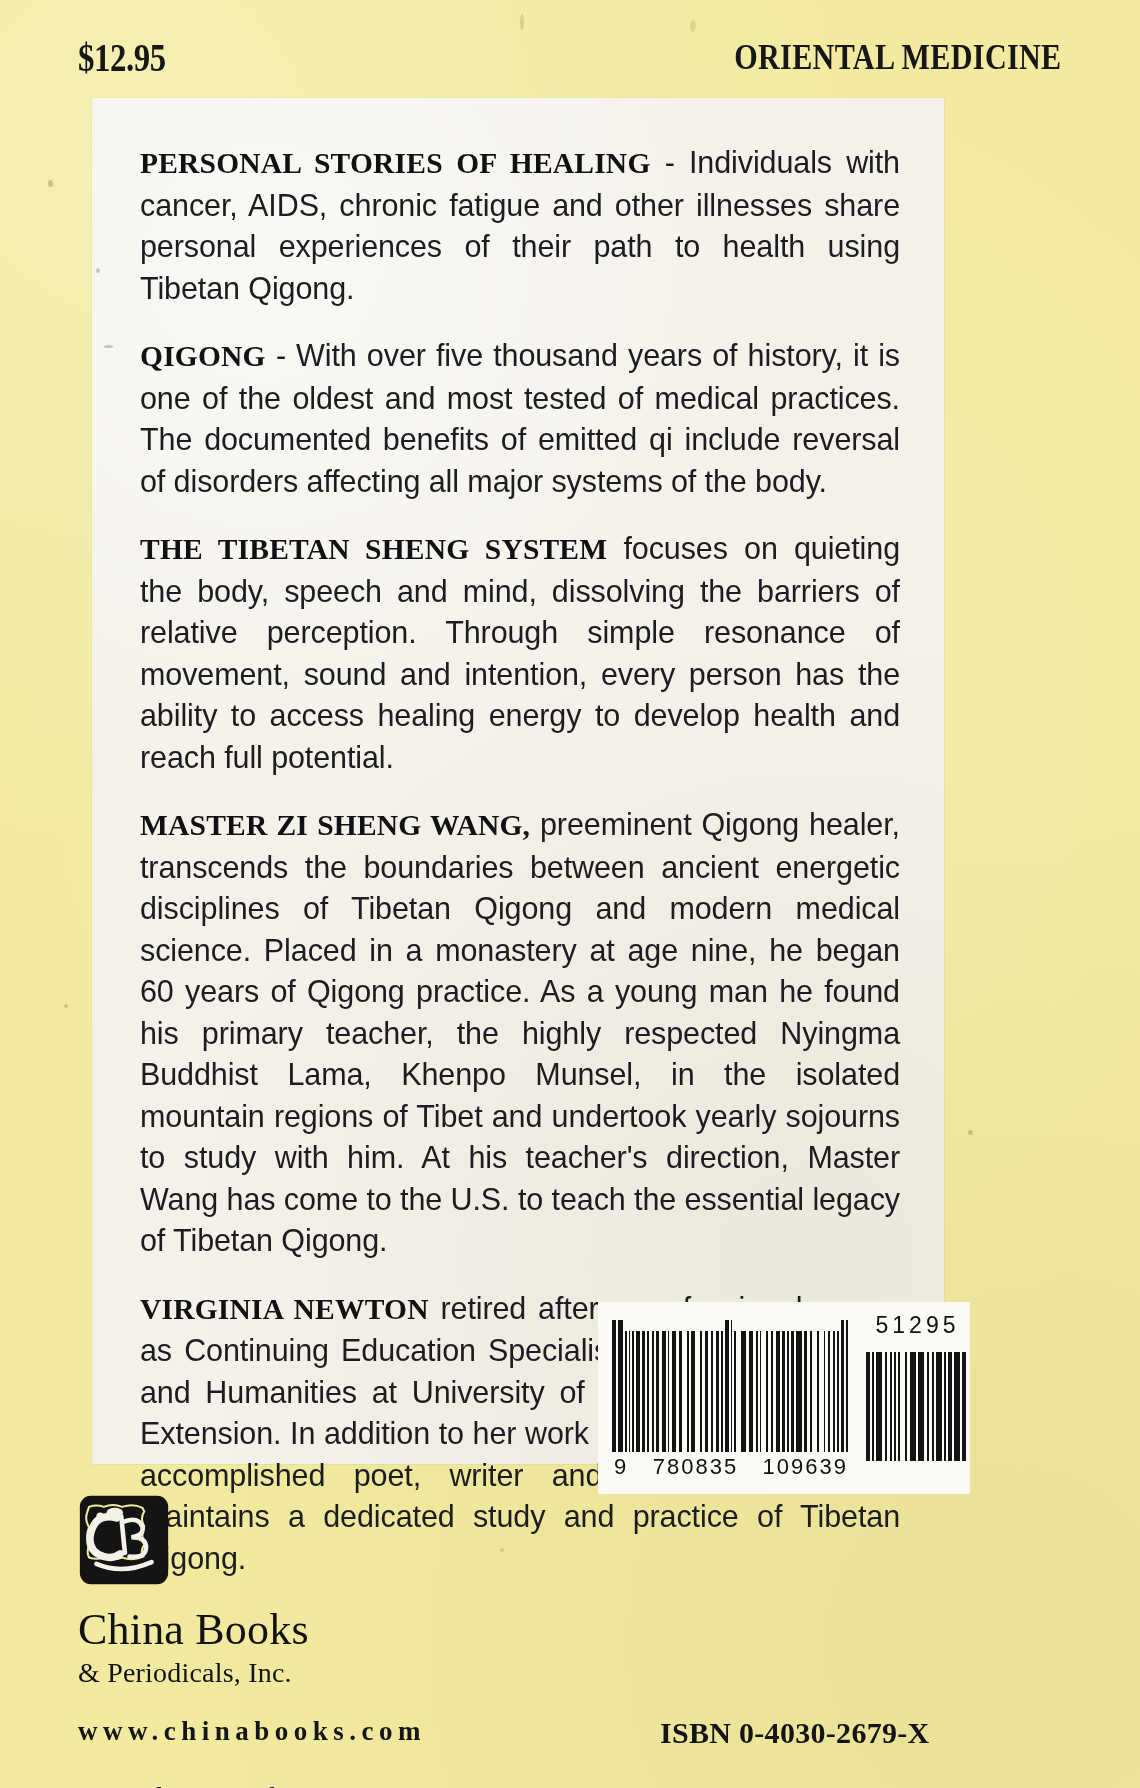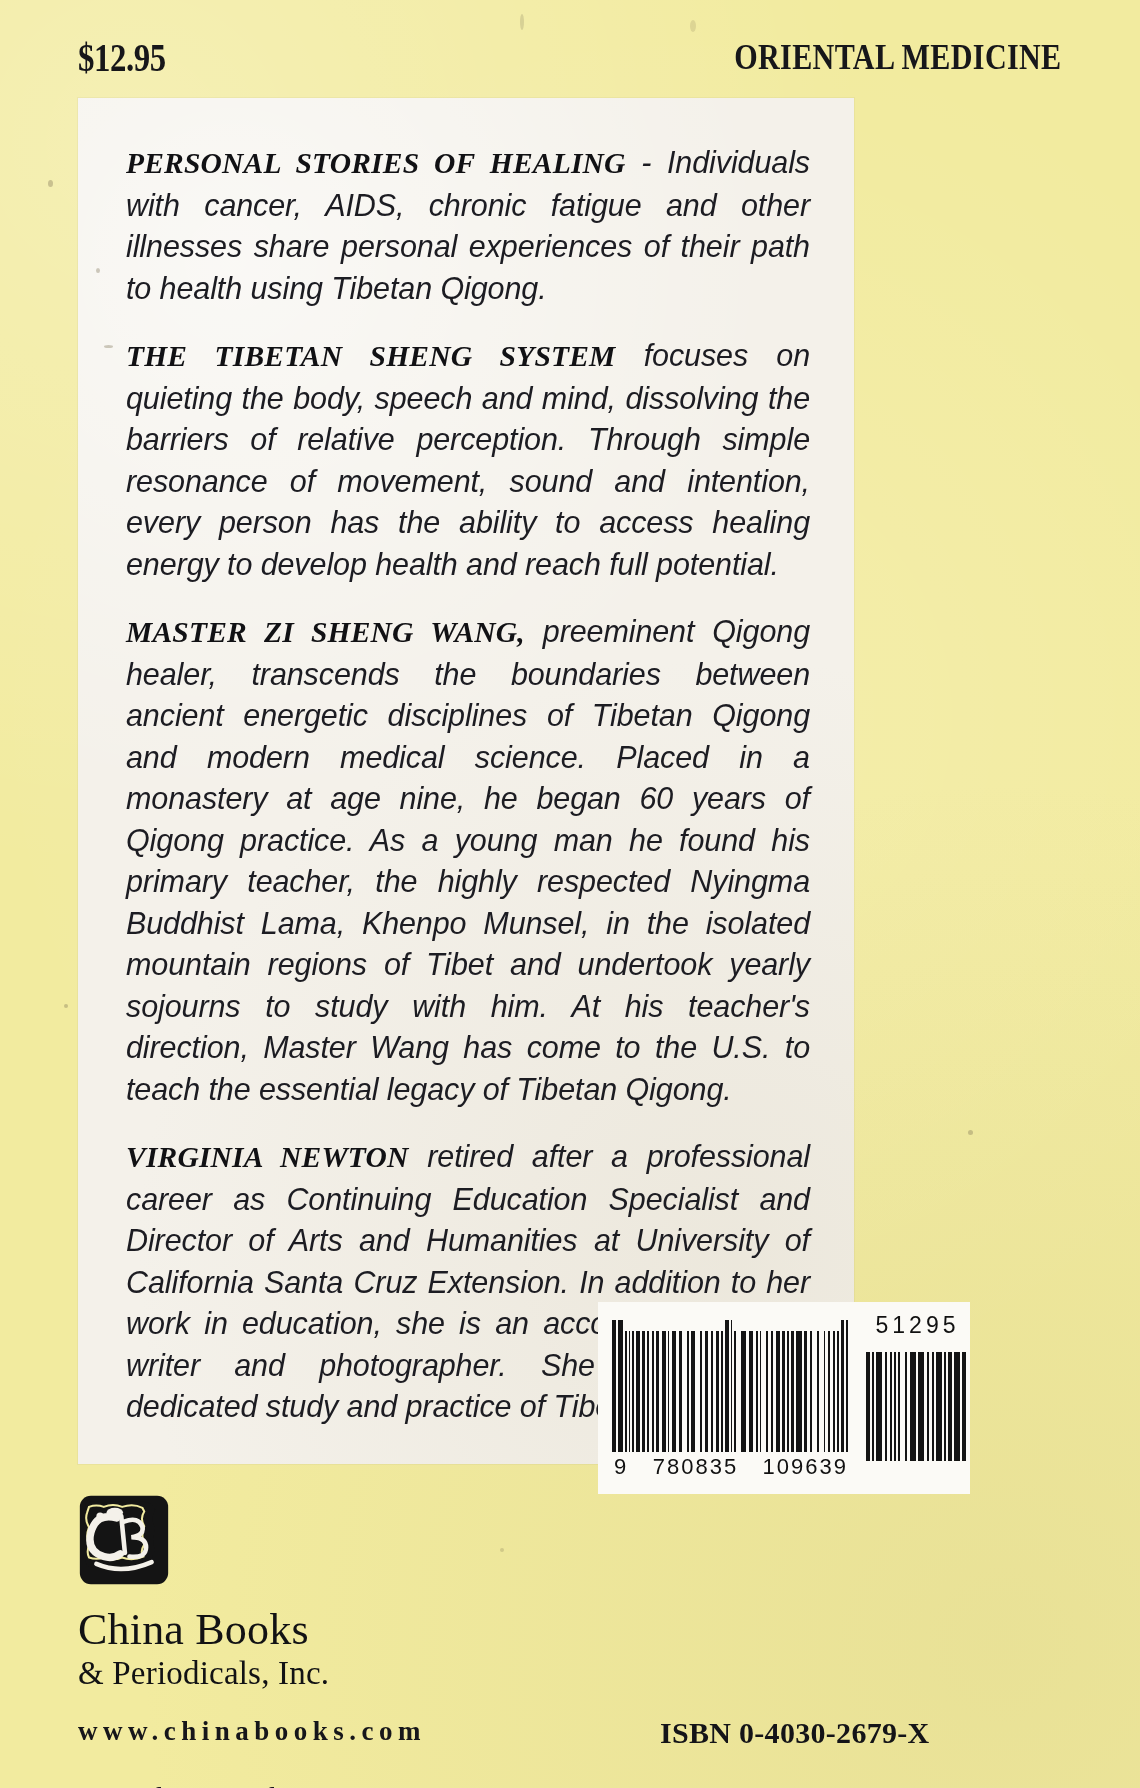--- a/index.html
+++ b/index.html
@@ -58,27 +58,26 @@
     font-size: 35px;
     letter-spacing: 0.4px;
     color: #17171a;
     transform: scaleX(0.86);
     transform-origin: right center;
   }
 
   
   .panel {
     position: absolute;
-    left: 78px;
+    left: 92px;
     top: 98px;
-    width: 776px;
+    width: 852px;
     height: 1366px;
     background: #f4f1ea;
     box-shadow: 0 0 0 1px rgba(0,0,0,0.03);
-    font-style: italic;
   }
   .panel::after {
     content: "";
     position: absolute;
     inset: 0;
     background:
       radial-gradient(circle at 20% 12%, rgba(255,255,255,0.55) 0%, rgba(255,255,255,0) 40%),
       radial-gradient(circle at 85% 85%, rgba(228,222,206,0.5) 0%, rgba(255,255,255,0) 45%);
     pointer-events: none;
   }
@@ -131,21 +130,21 @@
   }
   .pub-line1 {
     font-family: "Liberation Serif", serif;
     font-size: 44px;
     color: #121214;
     line-height: 48px;
     letter-spacing: 0.2px;
   }
   .pub-line2 {
     font-family: "Liberation Serif", serif;
-    font-size: 33px;
+    font-size: 28px;
     color: #121214;
     line-height: 38px;
     letter-spacing: 0.2px;
   }
   .website {
     margin-top: 24px;
     font-family: "Liberation Serif", serif;
     font-weight: bold;
     font-size: 27px;
     letter-spacing: 5.5px;
@@ -243,20 +242,23 @@
     <div class="category">ORIENTAL MEDICINE</div>
   </div>
 
   <div class="panel layer">
     <div class="panel-inner">
 
       <p class="blurb">
         <span class="lead">PERSONAL STORIES OF HEALING</span><span> - Individuals with cancer, AIDS, chronic fatigue and other illnesses share personal experiences of their path to health using Tibetan Qigong.</span>
       </p>
 
+      <p class="blurb">
+        <span class="lead">QIGONG</span><span> - With over five thousand years of history, it is one of the oldest and most tested of medical practices. The documented benefits of emitted qi include reversal of disorders affecting all major systems of the body.</span>
+      </p>
 
       <p class="blurb">
         <span class="lead">THE TIBETAN SHENG SYSTEM</span><span> focuses on quieting the body, speech and mind, dissolving the barriers of relative perception. Through simple resonance of movement, sound and intention, every person has the ability to access healing energy to develop health and reach full potential.</span>
       </p>
 
       <p class="blurb">
         <span class="lead">MASTER ZI SHENG WANG,</span><span> preeminent Qigong healer, transcends the boundaries between ancient energetic disciplines of Tibetan Qigong and modern medical science. Placed in a monastery at age nine, he began 60 years of Qigong practice. As a young man he found his primary teacher, the highly respected Nyingma Buddhist Lama, Khenpo Munsel, in the isolated mountain regions of Tibet and undertook yearly sojourns to study with him. At his teacher's direction, Master Wang has come to the U.S. to teach the essential legacy of Tibetan Qigong.</span>
       </p>
 
       <p class="blurb">

